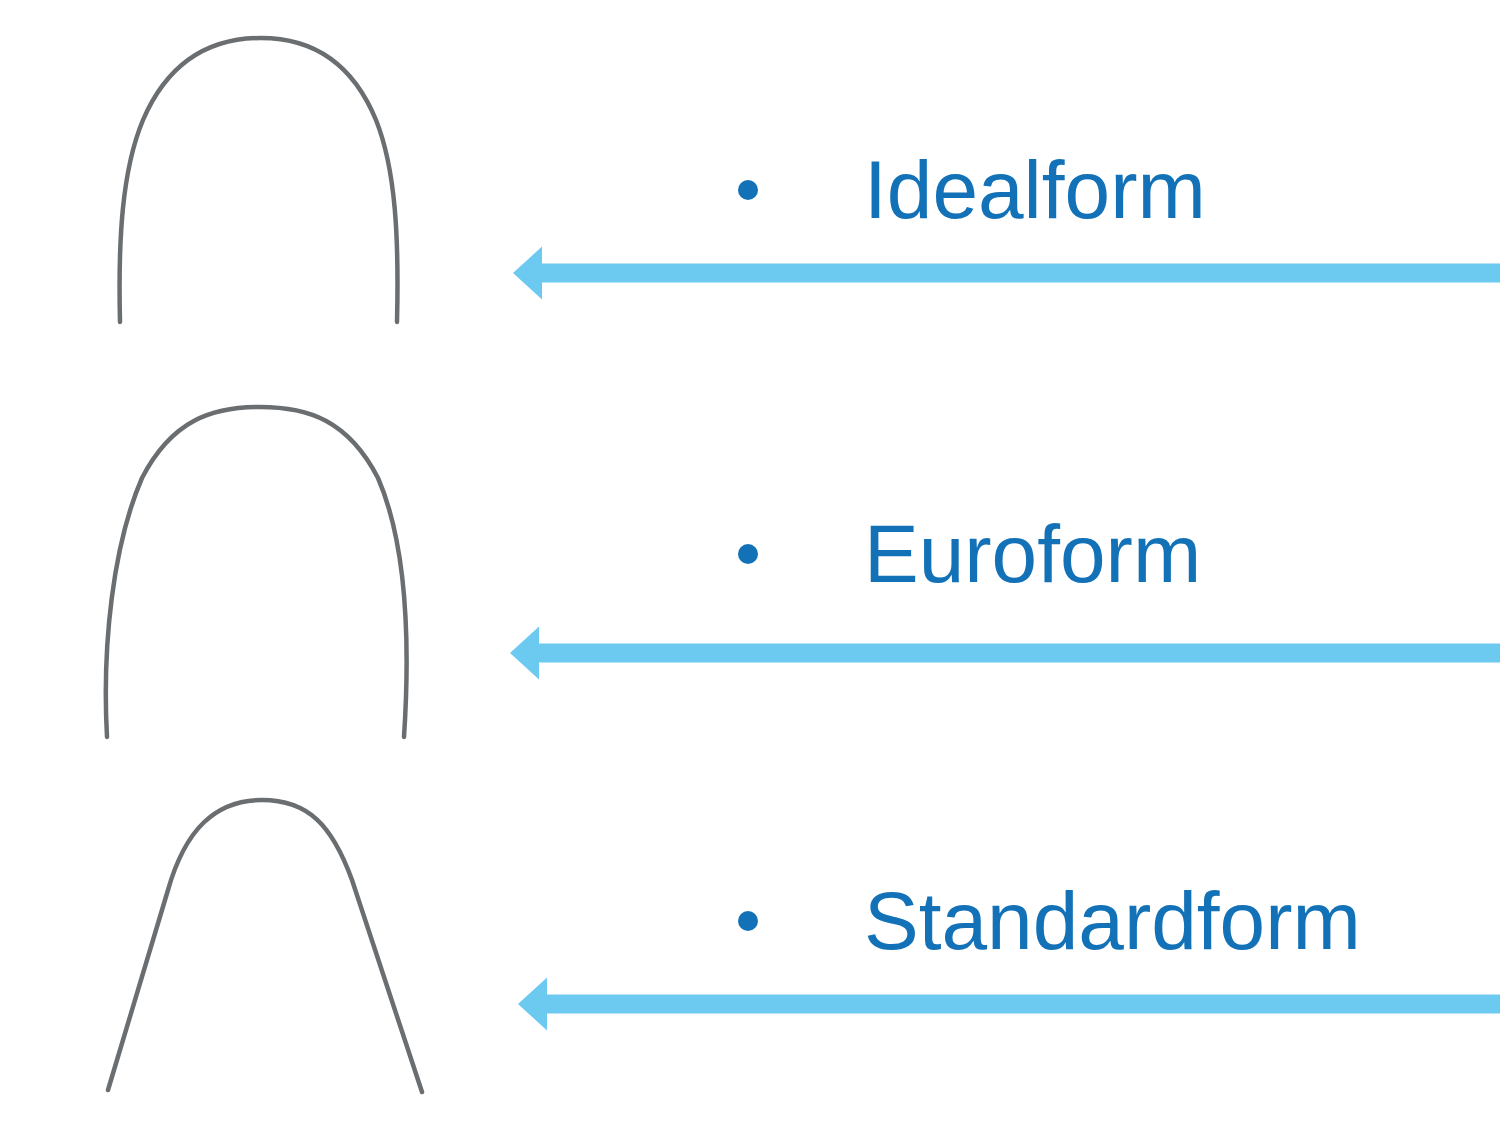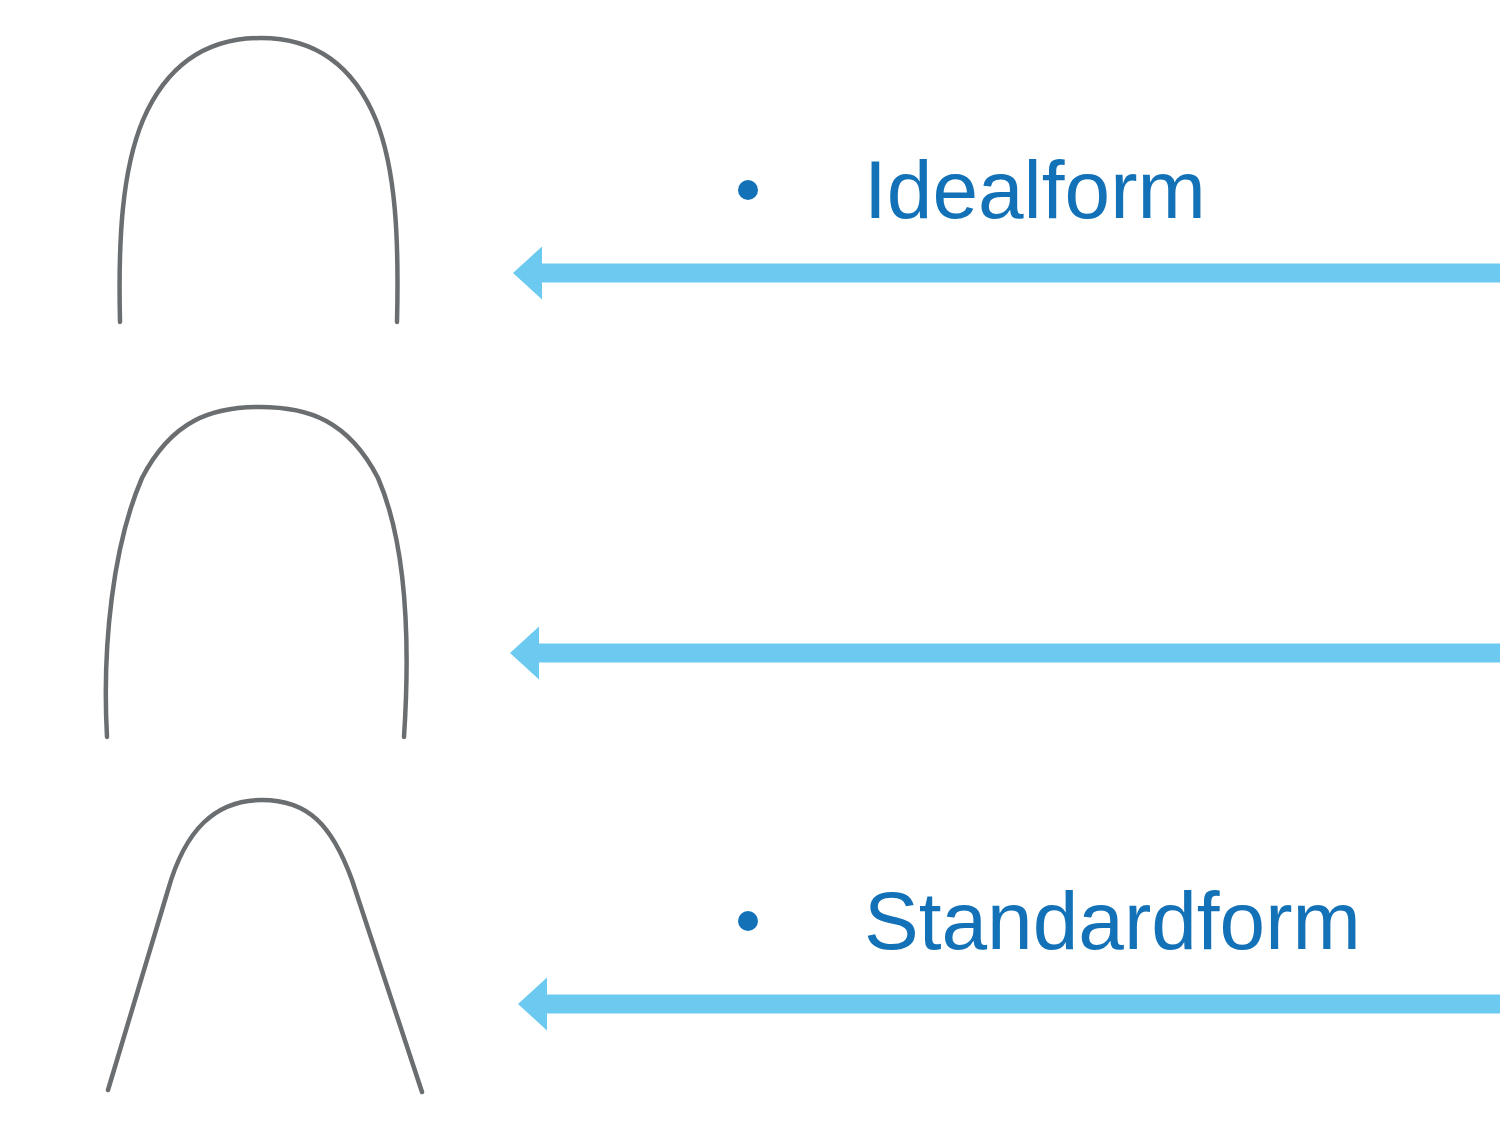--- a/index.html
+++ b/index.html
@@ -69,20 +69,24 @@
 
   <div class="feature row1">
     <span class="bullet"></span>
     <span class="label">Idealform</span>
   </div>
 
   <svg class="abs" style="left:513px; top:246px;" width="987" height="54" viewBox="0 0 987 54">
     <polygon points="0,27 29,0.5 29,17.5 987,17.5 987,36.5 29,36.5 29,53.5" fill="#6CCAF1"></polygon>
   </svg>
 
+  <div class="feature row2">
+    <span class="bullet"></span>
+    <span class="label">Euroform</span>
+  </div>
 
   <svg class="abs" style="left:510px; top:626px;" width="990" height="54" viewBox="0 0 990 54">
     <polygon points="0,27 29,0.5 29,17.5 990,17.5 990,36.5 29,36.5 29,53.5" fill="#6CCAF1"></polygon>
   </svg>
 
   <div class="feature row3">
     <span class="bullet"></span>
     <span class="label">Standardform</span>
   </div>
 

